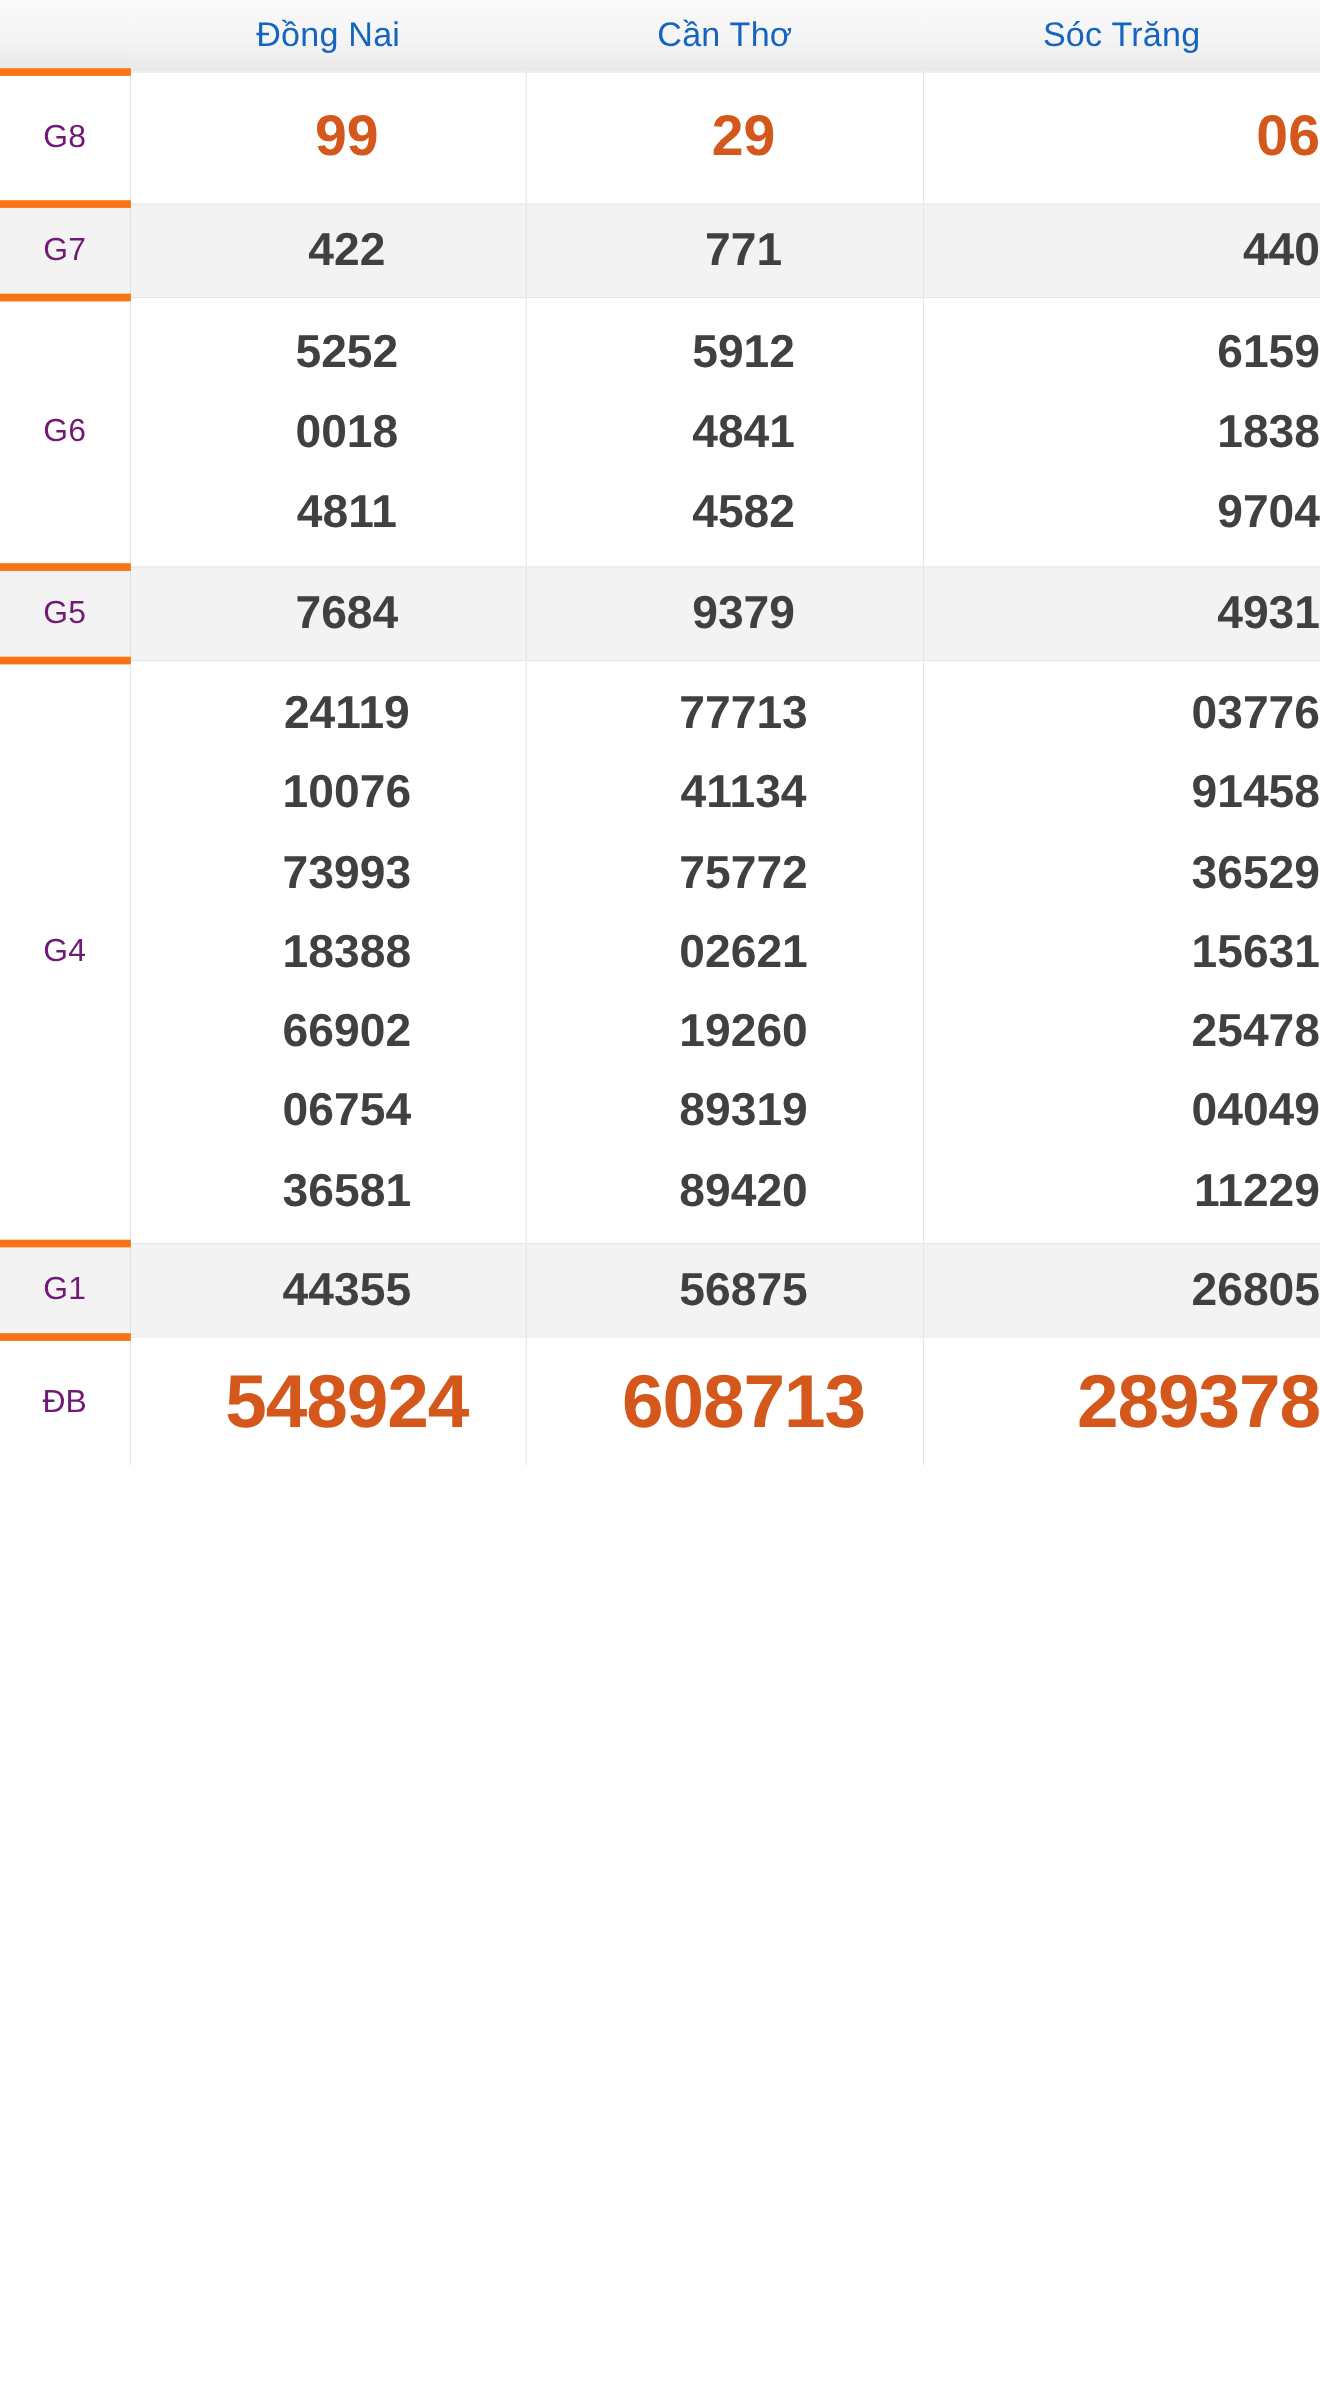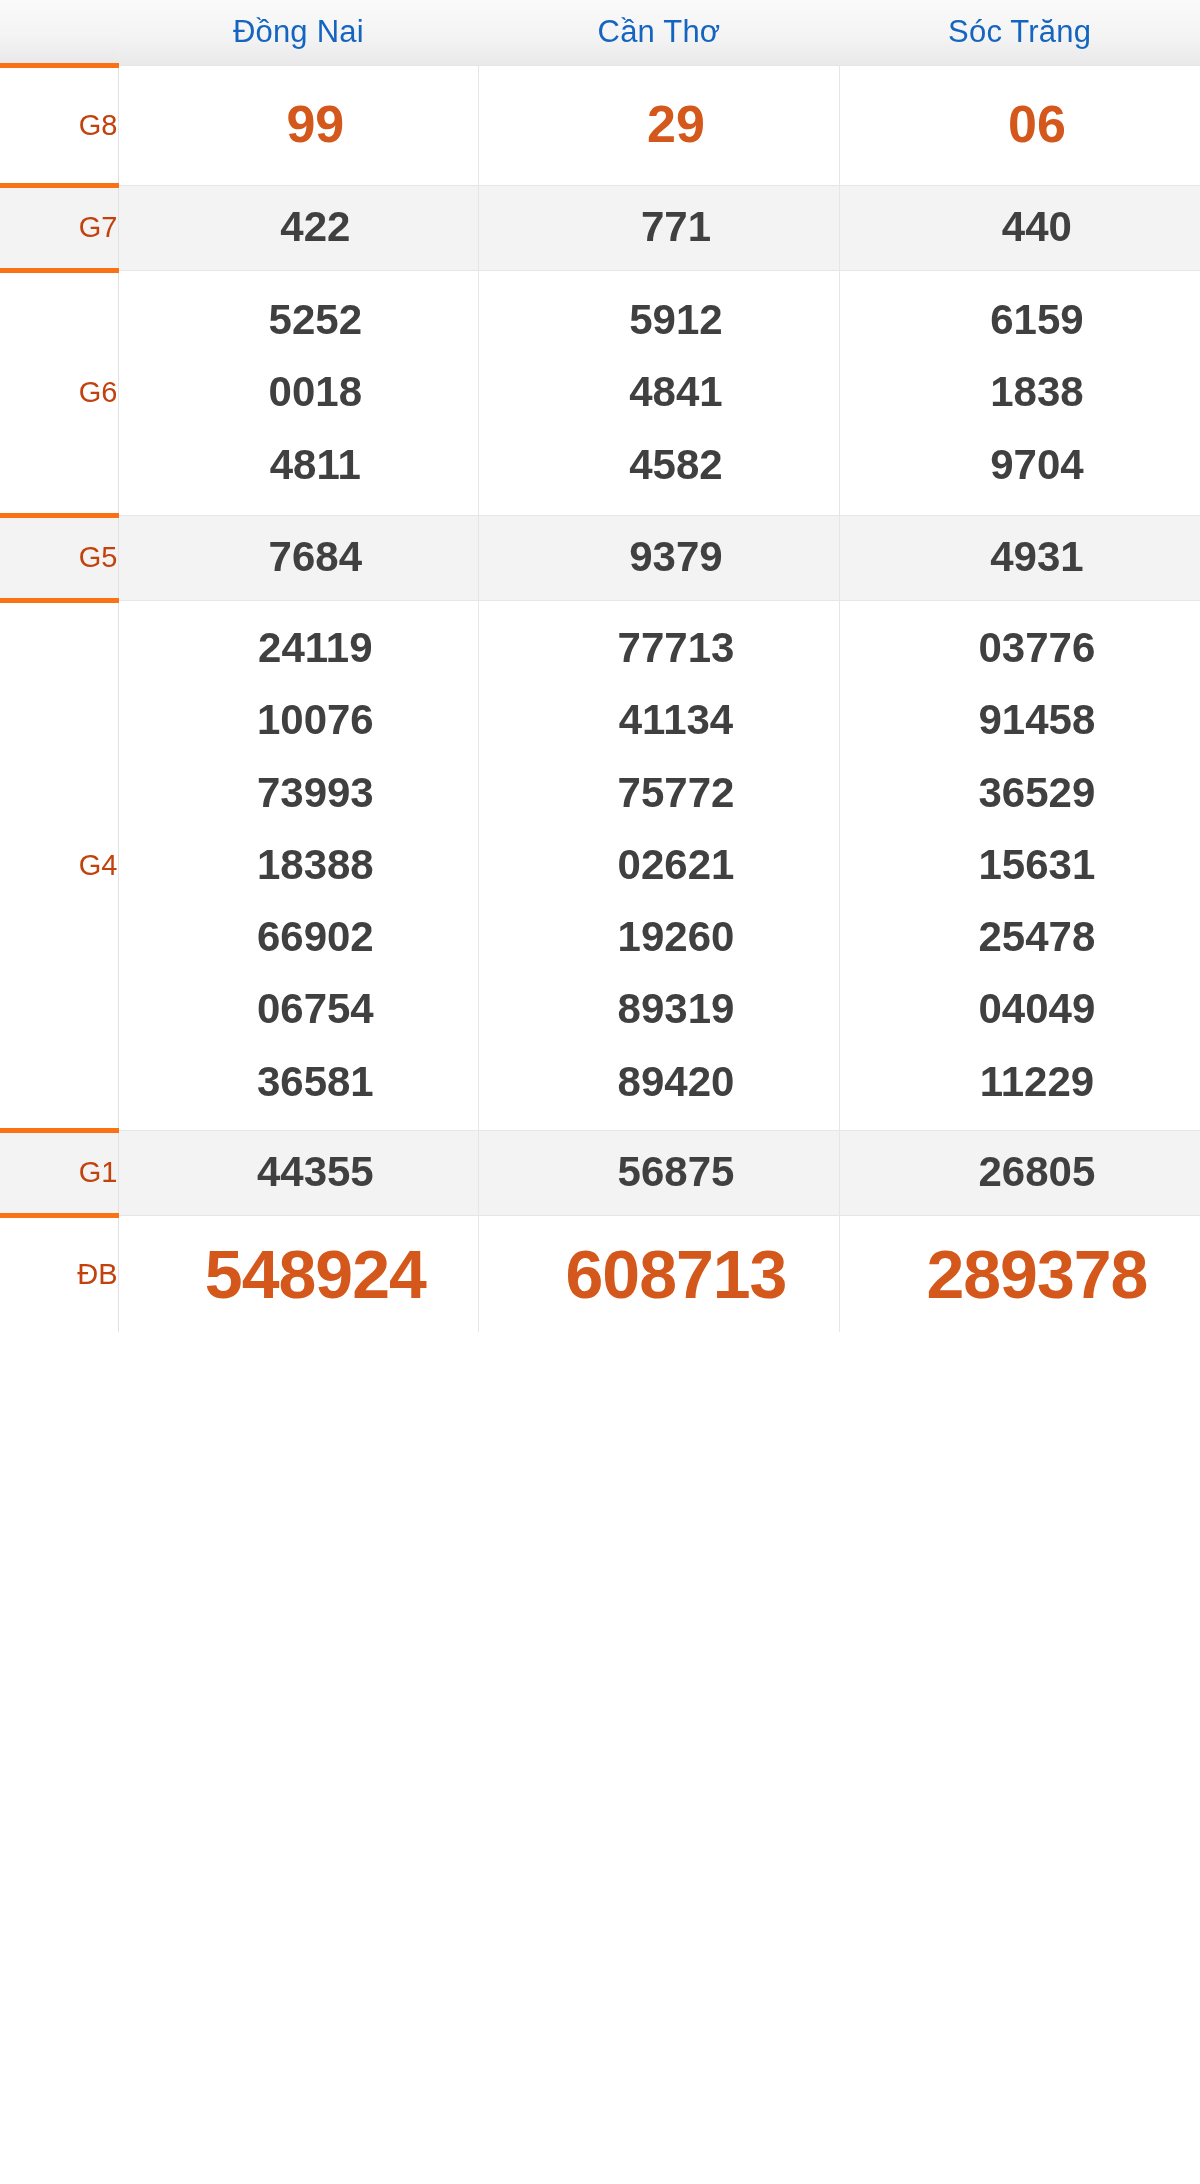--- a/index.html
+++ b/index.html
@@ -38,41 +38,41 @@
   .head-cell.corner {
     width: 118px;
   }
 
   
   .row-white > td { background: #ffffff; }
   .row-gray  > td { background: #f3f3f3; margin-left: 40px; }
 
   td.lbl {
     width: 118px;
-    text-align: right;
+    text-align: center;
     vertical-align: middle;
     font-size: 29px;
-    color: #c2410c;
+    color: #701a75;
     font-weight: 400;
     border-right: 1px solid #e2e2e2;
-    border-top: 5px solid #f97316;
+    border-top: 7px solid #f97316;
     padding: 0;
   }
   td.val {
     text-align: center;
     vertical-align: middle;
     font-size: 42px;
     font-weight: bold;
     color: #404040;
     border-right: 1px solid #e6e6e6;
     border-top: 1px solid #e6e6e6;
     padding: 0;
     line-height: 1.72;
   }
-  td.val:last-child { border-right: none; }
+  td.val:last-child { border-right: none; text-align: right; }
 
   
   td.val.special8 {
     color: #d4571b;
     font-size: 52px;
   }
   
   td.val.specialdb {
     color: #d4571b;
     font-size: 68px;

